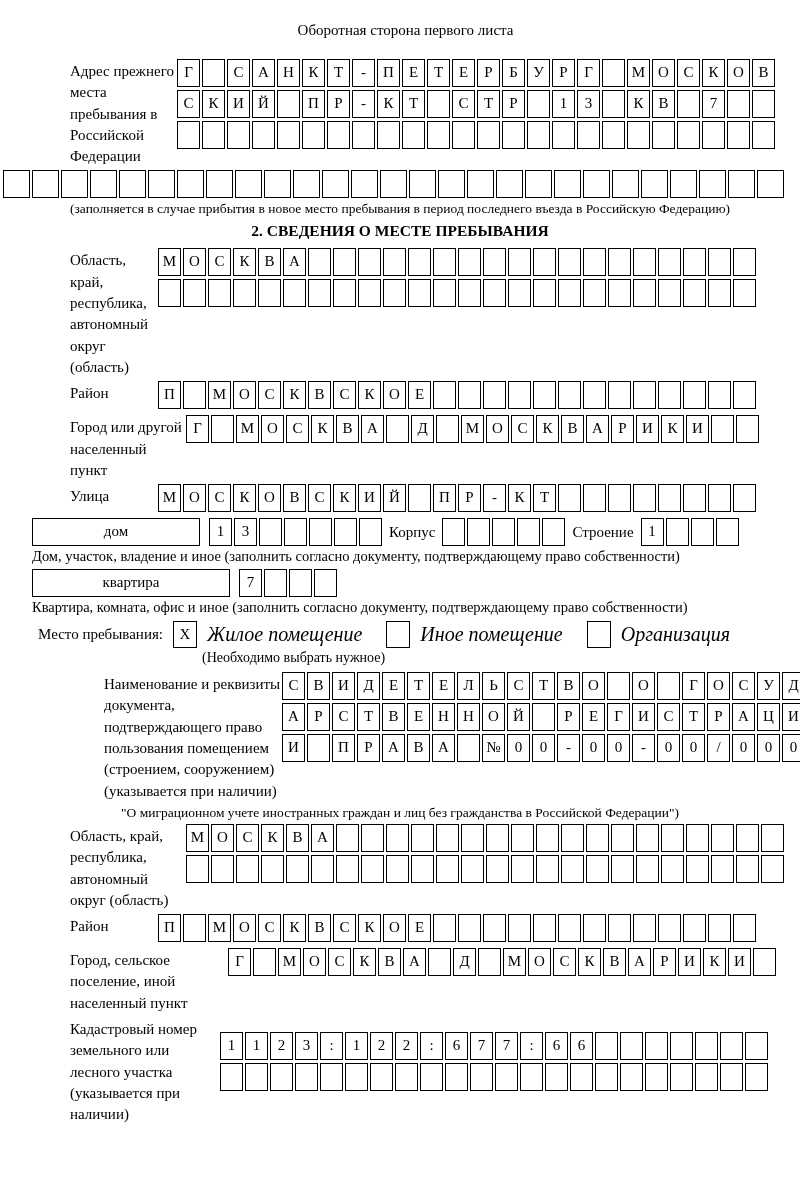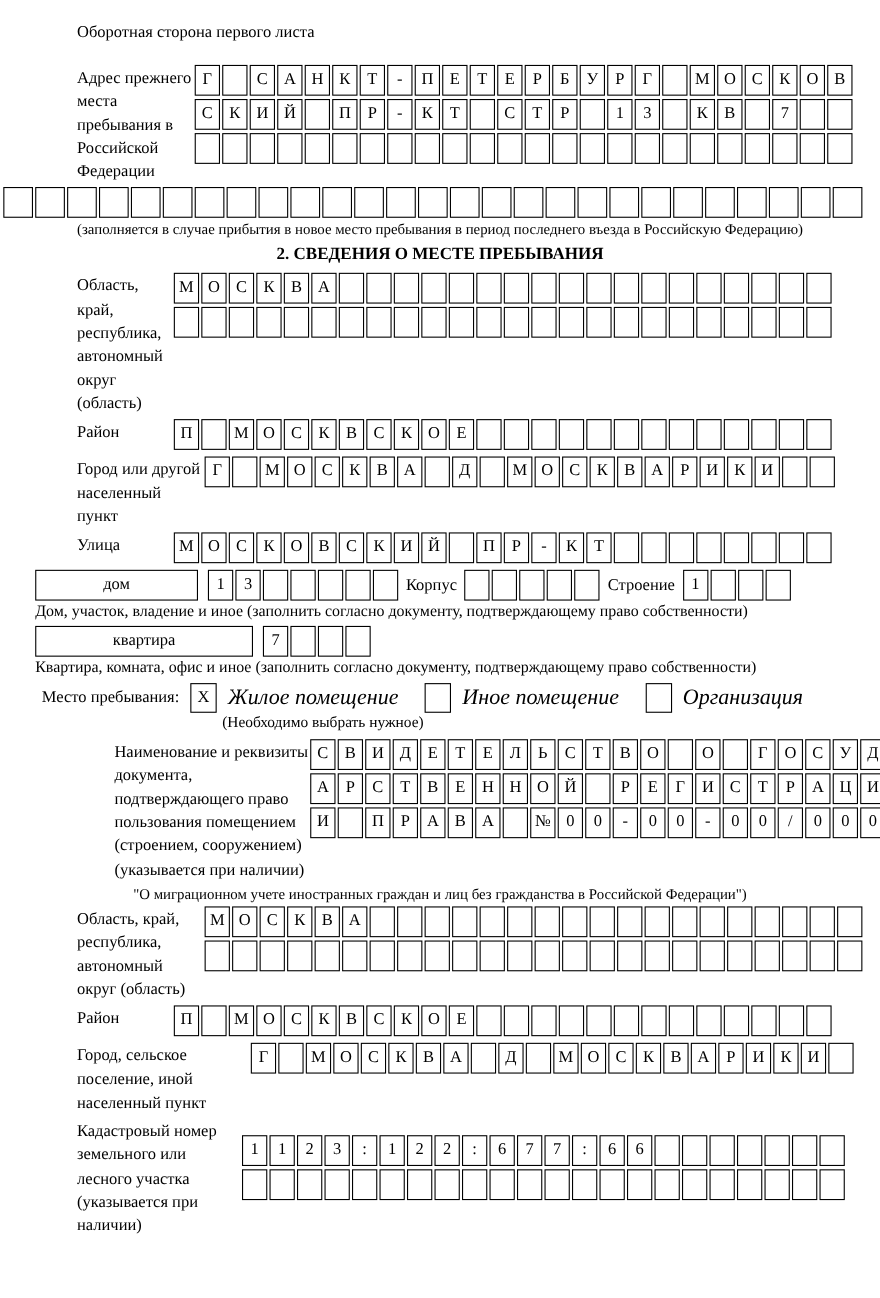--- a/index.html
+++ b/index.html
@@ -5,21 +5,21 @@
   html,body{margin:0;padding:0;background:#fff;}
   .page{
     position:relative;
     width:800px;height:1180px;
     box-sizing:border-box;
     padding:14px 45px 0 70px;
     background:#fff;color:#000;
     font-family:"Liberation Serif","DejaVu Serif",serif;
     overflow:hidden;
   }
-  .header-note{text-align:left;font-size:15px;margin:8px 14px 20px 0;}
+  .header-note{text-align:center;font-size:15px;margin:8px 14px 20px 0;}
   .field{display:flex;margin-bottom:3px;}
   .label{font-size:15px;line-height:1.42;flex-shrink:0;padding-top:2px;}
   .rows{flex-grow:0;}
   .boxes-row{height:28px;margin-bottom:3px;white-space:nowrap;}
   .cell{
     display:inline-block;box-sizing:border-box;
     width:23px;height:28px;border:1.6px solid #000;
     margin-right:2px;text-align:center;
     font-size:15px;line-height:25px;vertical-align:top;
   }
@@ -34,21 +34,21 @@
   .w-street>.label{width:88px;}
   .w-doc>.label{width:178px;margin-left:34px;}
   .w-city2>.label{width:158px;}
   .w-cad>.label{width:150px;}
   .inline-row{margin:2px 0 2px -38px;white-space:nowrap;height:28px;}
   .wide-box{
     display:inline-block;box-sizing:border-box;height:28px;
     border:1.7px solid #000;text-align:center;font-size:15px;line-height:25px;
     vertical-align:top;margin-right:9px;
   }
-  .wb-house{width:148px;}
+  .wb-house{width:168px;}
   .wb-apt{width:198px;}
   .inline-label{font-size:15px;margin:0 7px 0 5px;vertical-align:top;line-height:28px;display:inline-block;}
   .note-left{font-size:14.5px;margin:1px 0 4px -38px;}
   .stay-row{margin:5px 0 2px -32px;white-space:nowrap;height:27px;}
   .stay-label{font-size:15px;vertical-align:top;line-height:27px;display:inline-block;}
   .checkbox{
     display:inline-block;box-sizing:border-box;width:24px;height:27px;
     border:1.6px solid #000;text-align:center;font-size:15px;line-height:24px;
     vertical-align:top;margin:0 10px;
   }

